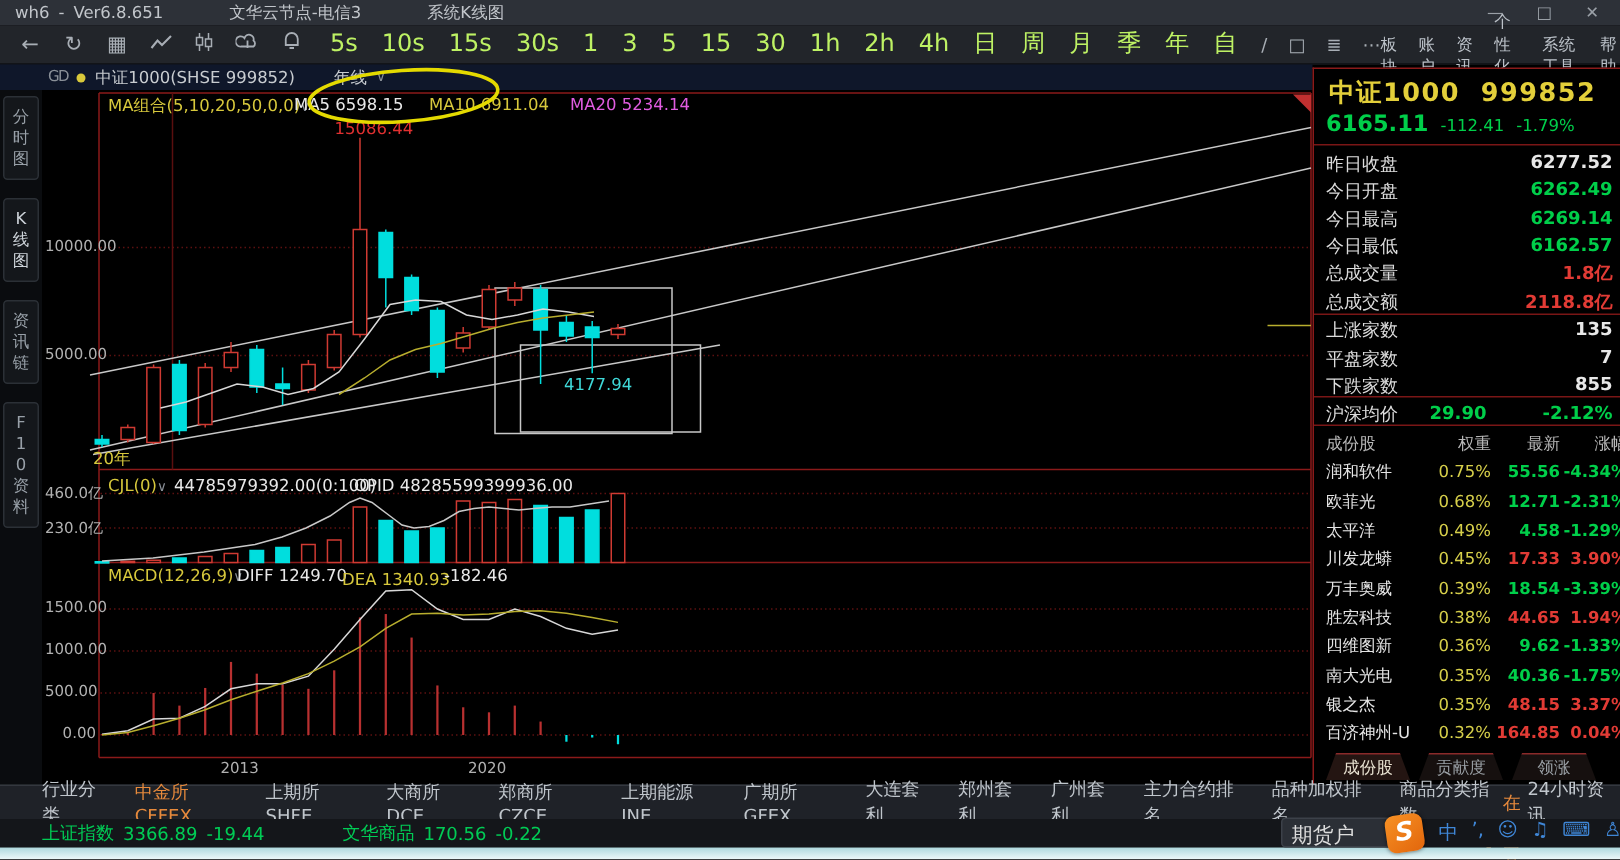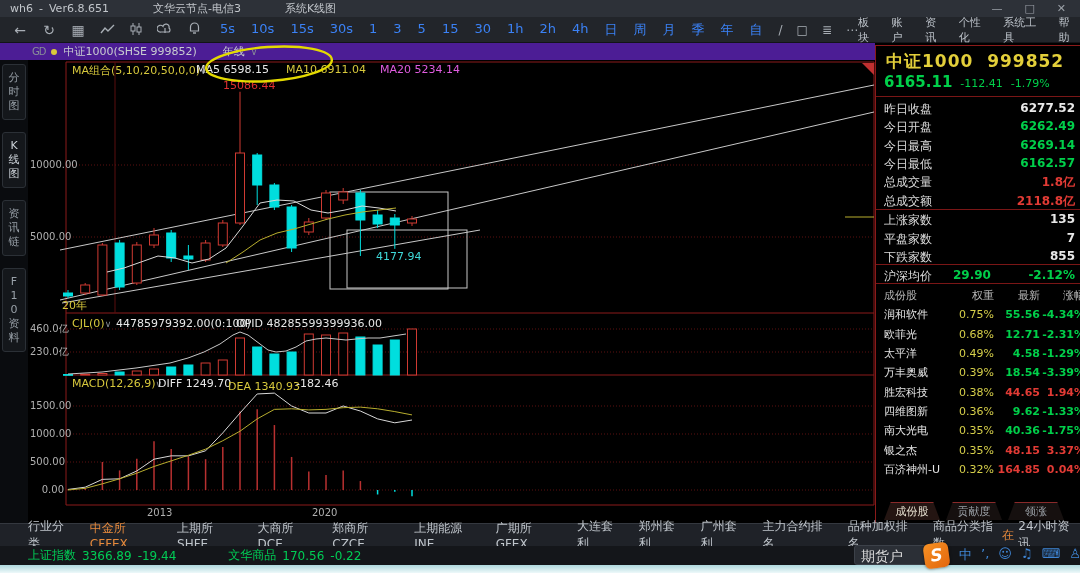--- a/index.html
+++ b/index.html
@@ -11,27 +11,27 @@
   
   #titlebar { left:0; top:0; width:1080px; height:17px; background:#2d3138; color:#c2c6cb;
     font-size:11px; display:flex; align-items:center; gap:14px; padding-left:10px; }
   #titlebar .winbtns { margin-left:auto; display:flex; gap:22px; padding-right:14px; color:#9aa0a7; font-size:11px; }
 
   
   #toolbar { left:0; top:17px; width:1080px; height:26px; background:#22252a; border-bottom:1px solid #121418;
     display:flex; align-items:center; color:#a8aeb5; }
   #toolbar .icons { display:flex; gap:13px; padding-left:12px; align-items:center; font-size:14px; }
   #toolbar .icons span { width:16px; text-align:center; }
-  .periods { display:flex; gap:16px; margin-left:18px; font-size:13px; color:#3b82f6; }
+  .periods { display:flex; gap:16px; margin-left:18px; font-size:16px; color:#bef264; }
   .periods span { cursor:default; }
   .drawtools { display:flex; gap:14px; margin-left:16px; font-size:12px; color:#a8aeb5; }
   .topmenus { margin-left:auto; display:flex; gap:12px; font-size:11px; color:#bcc2c9;align-items:flex-end; }
 
   
-  #tabrow { left:0; top:43px; width:875px; height:17px; background:#4c1d95; color:#c8ccd0;
+  #tabrow { left:0; top:43px; width:875px; height:17px; background:#0f172a; color:#c8ccd0;
     font-size:11px; display:flex; align-items:center; gap:6px; padding-left:32px; }
   #tabrow .dot { width:6px; height:6px; border-radius:50%; background:#d9c93b; }
   #tabrow .chain { color:#8a9098; font-size:10px; letter-spacing:-1px; }
   #tabrow .chev { color:#8a9098; font-size:9px; }
 
   
   #sidebar { left:0; top:60px; width:28px; height:463px; background:#0a0c0f; }
   .side-tab { width:24px; margin:4px 2px 12px 2px; padding:6px 0; border:1px solid #2b3036; border-radius:3px;
     color:#98a0a8; font-size:11px; text-align:center; line-height:14px; background:#14171b; }
   .side-tab.active { color:#cdd3d9; }
@@ -411,20 +411,26 @@
           <span class="v-green">12.71</span>
           <span class="v-green">-2.31%</span>
         </div>
         <div class="c-row">
           <span>太平洋</span>
           <span class="v-yellow">0.49%</span>
           <span class="v-green">4.58</span>
           <span class="v-green">-1.29%</span>
         </div>
         <div class="c-row">
+          <span>川发龙蟒</span>
+          <span class="v-yellow">0.45%</span>
+          <span class="v-red">17.33</span>
+          <span class="v-red">3.90%</span>
+        </div>
+        <div class="c-row">
           <span>万丰奥威</span>
           <span class="v-yellow">0.39%</span>
           <span class="v-green">18.54</span>
           <span class="v-green">-3.39%</span>
         </div>
         <div class="c-row">
           <span>胜宏科技</span>
           <span class="v-yellow">0.38%</span>
           <span class="v-red">44.65</span>
           <span class="v-red">1.94%</span>

